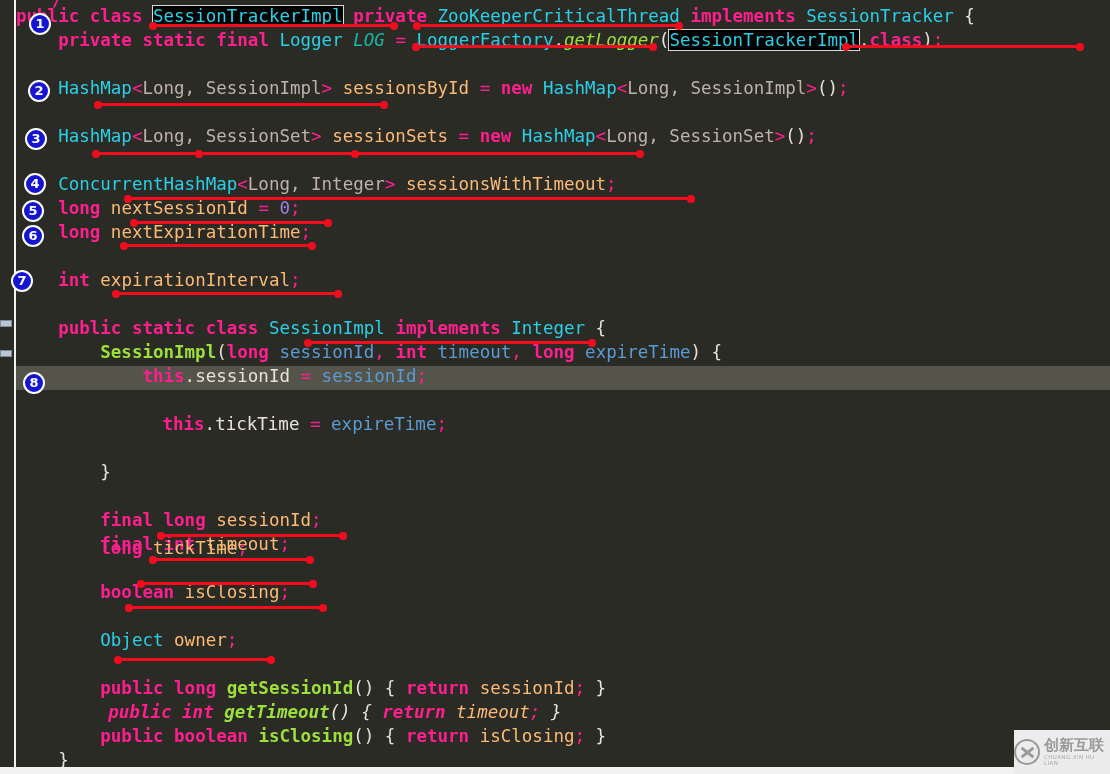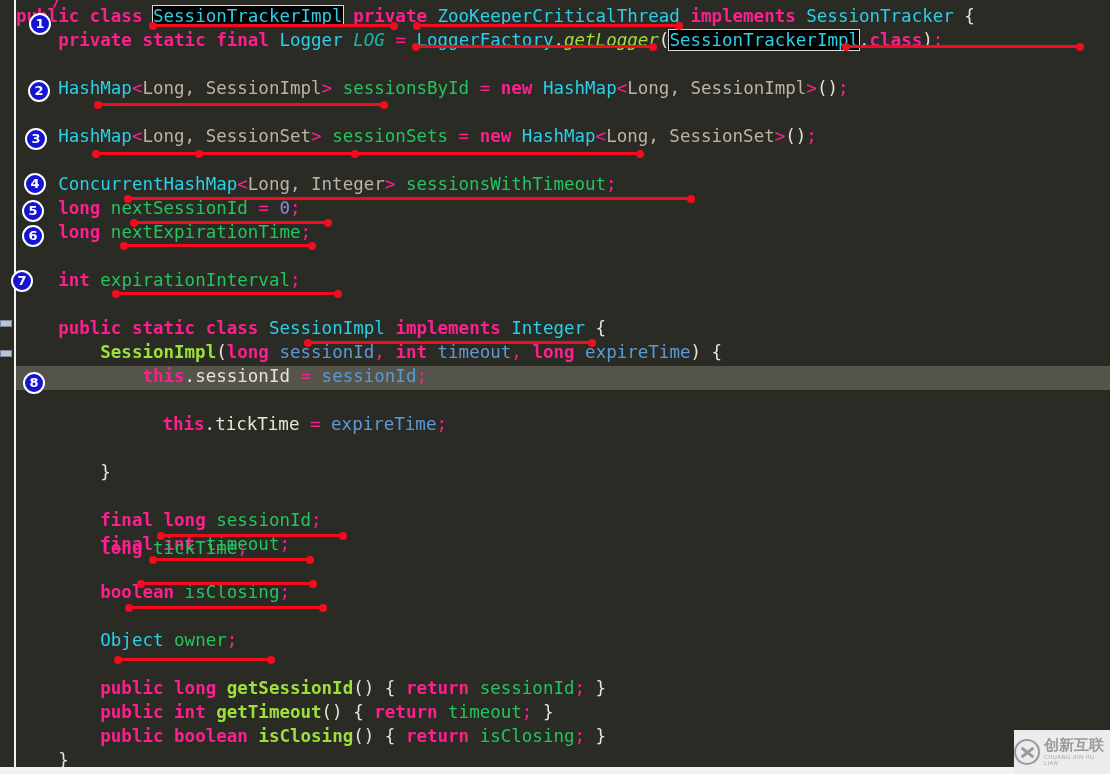--- a/index.html
+++ b/index.html
@@ -66,21 +66,21 @@
     position: absolute;
     left: 16px;
     width: 1094px;
     height: 24px;
     background: #54544a;
   }
 
   
   .kw     { color: #ff1e8e; font-weight: bold; }   
   .typ    { color: #29d0e8; }                       
-  .id     { color: #22c55e; text-align: center; }                       
+  .id     { color: #fdba74; text-align: center; }                       
   .gen    { color: #bfb2a8; }                       
   .punct  { color: #e6e2d8; }
   .angle  { color: #ff1e8e; }                       
   .fld    { color: #e8e3d6; }
   .meth   { color: #9ee03a; font-weight: bold; }    
   .methi  { color: #9ee03a; font-style: italic; }   
   .stat   { color: #14b8a6; font-style: italic; }   
   .param  { color: #5b9bd5; }                       
   .num    { color: #9a7fe0; }                       
   .this   { color: #ff1e8e; font-weight: bold; }
@@ -228,21 +228,21 @@
     <div class="line" style="top:532px;left:0px;">        <span class="kw">final</span> <span class="kw">int</span> <span class="id">timeout</span><span class="angle">;</span></div>
 
     <div class="line" style="top:524px;left:0px;margin-top:12px;">        <span class="kw">long</span> <span class="id">tickTime</span><span class="angle">;</span></div>
 
     <div class="line" style="top:580px;left:0px;">        <span class="kw">boolean</span> <span class="id">isClosing</span><span class="angle">;</span></div>
 
     <div class="line" style="top:628px;left:0px;">        <span class="typ">Object</span> <span class="id">owner</span><span class="angle">;</span></div>
 
     <div class="line" style="top:676px;left:0px;">        <span class="kw">public</span> <span class="kw">long</span> <span class="meth">getSessionId</span><span class="punct">()</span> <span class="punct">{</span> <span class="kw">return</span> <span class="id">sessionId</span><span class="angle">;</span> <span class="punct">}</span></div>
 
-    <div class="line" style="top:700px;left:0px;">        <span class="kw">public</span> <span class="kw">int</span> <span class="meth">getTimeout</span><span class="punct">()</span> <span class="punct">{</span> <span class="kw">return</span> <span class="id">timeout</span><span class="angle">;</span> <span class="punct">}</span></div>
+    <div class="line" style="top:700px;left:8px;font-style:italic;">        <span class="kw">public</span> <span class="kw">int</span> <span class="meth">getTimeout</span><span class="punct">()</span> <span class="punct">{</span> <span class="kw">return</span> <span class="id">timeout</span><span class="angle">;</span> <span class="punct">}</span></div>
 
     <div class="line" style="top:724px;left:0px;">        <span class="kw">public</span> <span class="kw">boolean</span> <span class="meth">isClosing</span><span class="punct">()</span> <span class="punct">{</span> <span class="kw">return</span> <span class="id">isClosing</span><span class="angle">;</span> <span class="punct">}</span></div>
 
     <div class="line" style="top:748px;left:0px;">    <span class="punct">}</span></div>
   </div>
 
   <div class="uline" style="left:152px;top:24px;width:243px;"></div>
   <div class="uline" style="left:416px;top:24px;width:264px;"></div>
   <div class="uline" style="left:415px;top:45px;width:239px;"></div>
   <div class="uline" style="left:845px;top:45px;width:236px;"></div>

